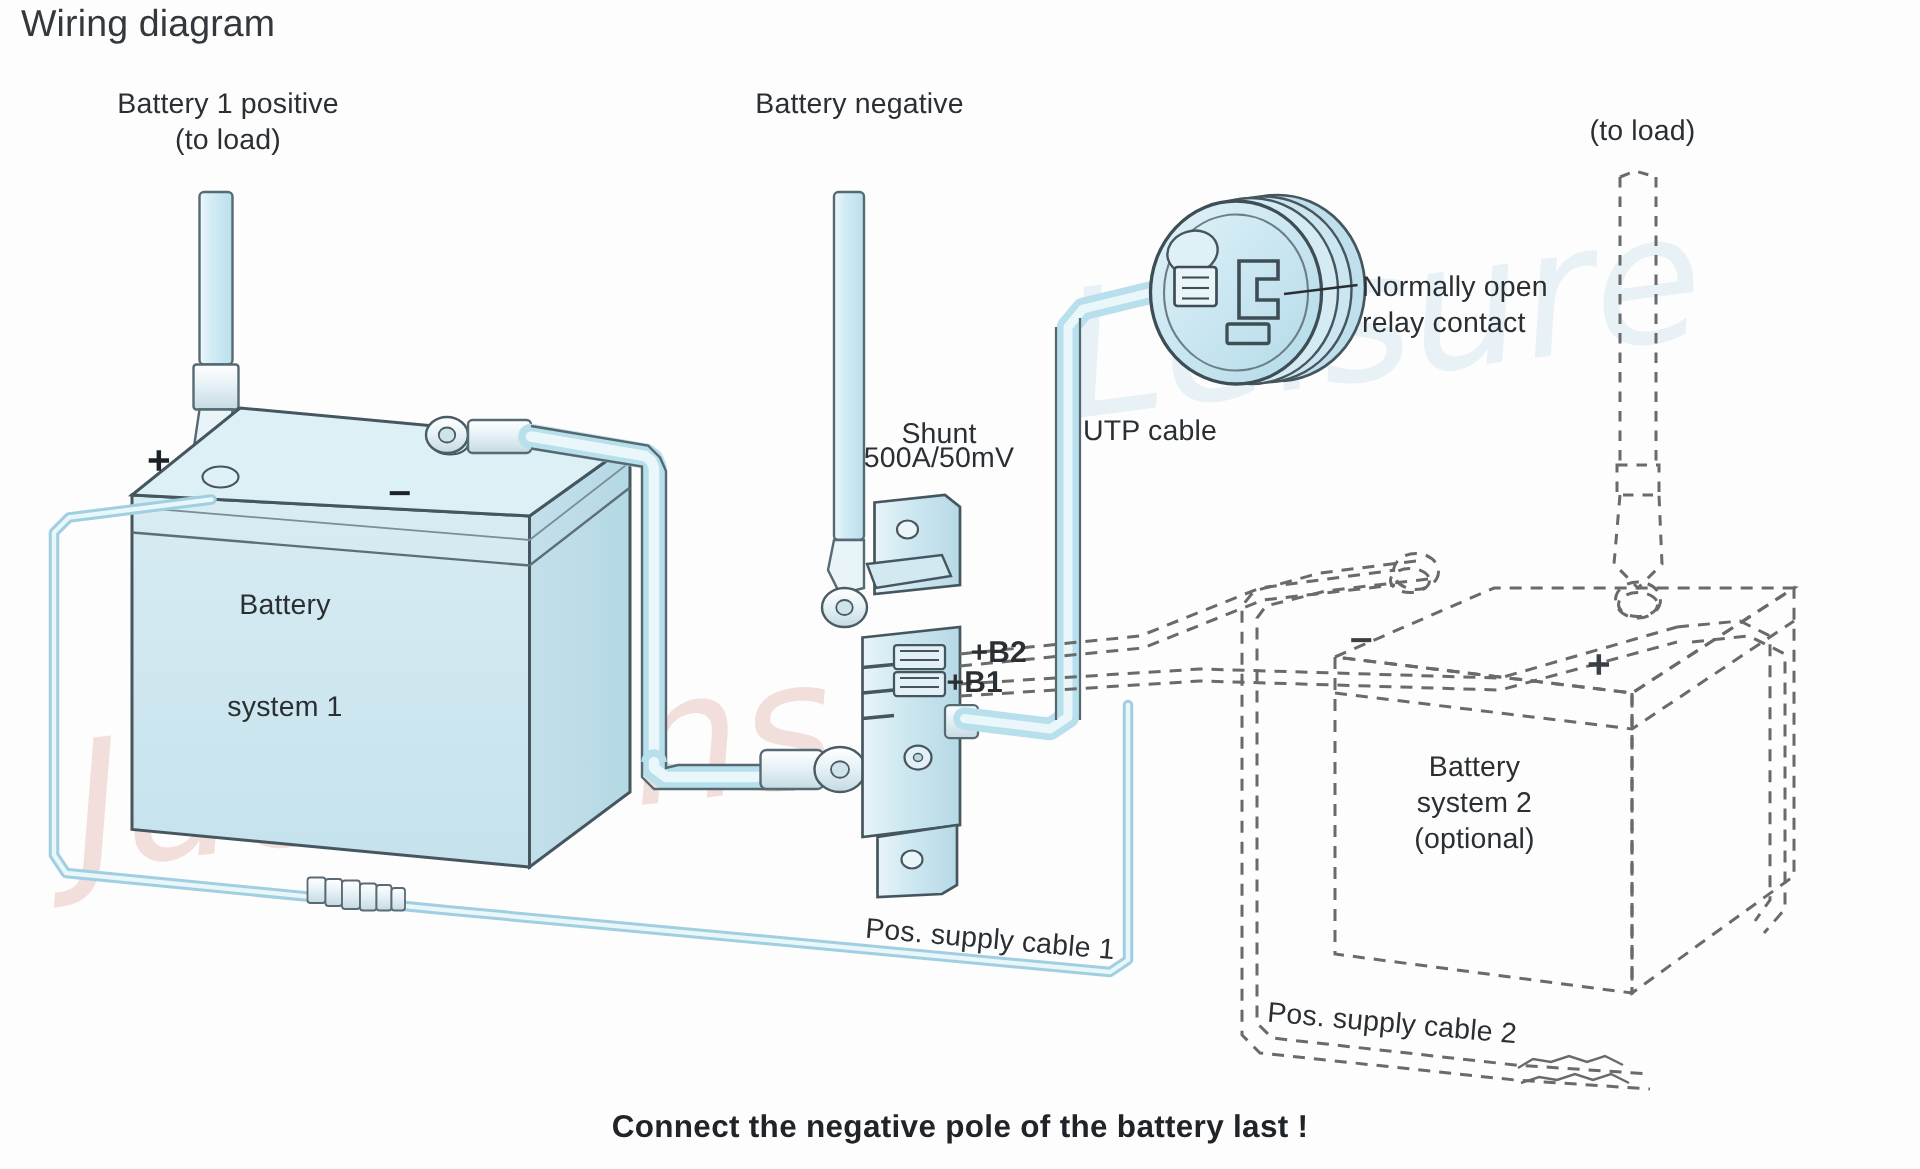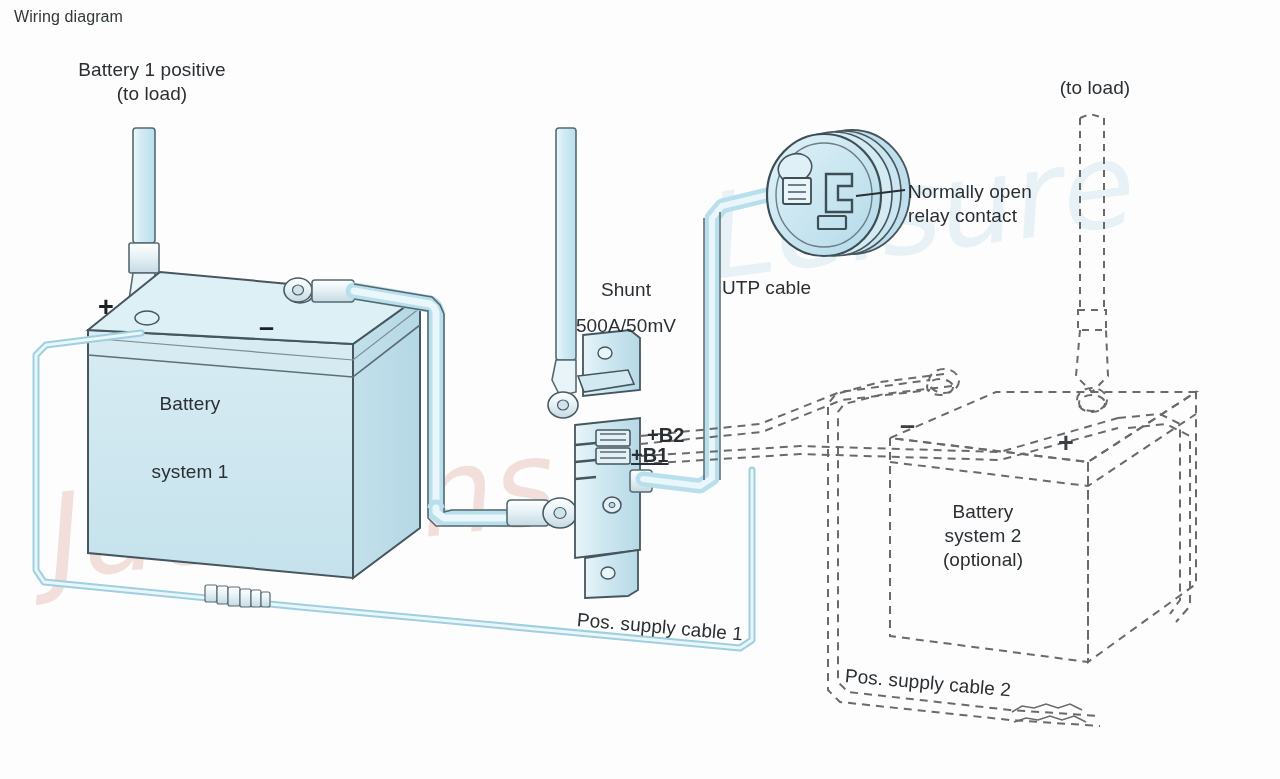--- a/index.html
+++ b/index.html
@@ -14,21 +14,21 @@
   #stage svg{position:absolute;left:0;top:0;}
   .lbl{
     position:absolute;
     color:#2a2f33;
     font-size:19px;
     line-height:23px;
     white-space:pre;
     letter-spacing:0.1px;
   }
   .lbl.center{text-align:center;}
-  .title{font-size:16px;color:#33383c;}
+  .title{font-size:25px;color:#33383c;}
   .caption{
     font-size:21px;font-weight:bold;color:#202428;letter-spacing:0.2px;
   }
   .plusminus{
     position:absolute;color:#1c2125;font-weight:bold;
   }
   .wm{
     position:absolute;
     color:#f2dfdc;
     font-size:118px;
@@ -275,45 +275,47 @@
       </g>
     </g>
 
   </svg>
 
   <div class="lbl title" style="left:14px; top:5px;">Wiring diagram</div>
 
   <div class="lbl center" style="left:62px; top:58px; width:180px;">Battery 1 positive</div>
   <div class="lbl center" style="left:62px; top:82px; width:180px;">(to load)</div>
 
+  <div class="lbl center" style="left:478px; top:58px; width:190px;">Battery negative</div>
 
 
   <div class="lbl center" style="left:1000px; top:76px; width:190px;">(to load)</div>
 
   <div class="lbl" style="left:908px; top:180px;">Normally open</div>
   <div class="lbl" style="left:908px; top:204px;">relay contact</div>
 
   <div class="lbl center" style="left:566px; top:278px; width:120px;">Shunt</div>
-  <div class="lbl center" style="left:556px; top:314px; width:140px;">500A/50mV</div>
+  <div class="lbl center" style="left:556px; top:294px; width:140px;">500A/50mV</div>
 
   <div class="lbl" style="left:722px; top:276px;">UTP cable</div>
 
   <div class="lbl" style="left:647px; top:424px; font-size:20px; font-weight:bold;">+B2</div>
-  <div class="lbl" style="left:631px; top:444px; font-size:20px; font-weight:bold;text-decoration:underline;">+B1</div>
+  <div class="lbl" style="left:631px; top:444px; font-size:20px; font-weight:bold;">+B1</div>
 
   <div class="lbl center" style="left:125px; top:392px; width:130px;">Battery</div>
   <div class="lbl center" style="left:125px; top:416px; width:130px;margin-top:44px;">system 1</div>
 
   <div class="lbl center" style="left:918px; top:500px; width:130px;">Battery</div>
   <div class="lbl center" style="left:918px; top:524px; width:130px;">system 2</div>
   <div class="lbl center" style="left:918px; top:548px; width:130px;">(optional)</div>
 
   <div class="lbl" style="left:578px; top:608px; transform:rotate(5deg); transform-origin:left top;">Pos. supply cable 1</div>
 
   <div class="lbl" style="left:846px; top:664px; transform:rotate(5deg); transform-origin:left top;">Pos. supply cable 2</div>
 
   <div class="plusminus" style="left:98px; top:292px; font-size:27px;">+</div>
   <div class="plusminus" style="left:259px; top:312px; font-size:27px;">–</div>
   <div class="plusminus" style="left:900px; top:410px; font-size:27px; color:#3a4045;">–</div>
   <div class="plusminus" style="left:1058px; top:428px; font-size:27px; color:#3a4045;">+</div>
 
+  <div class="lbl caption center" style="left:0px; top:740px; width:1280px;">Connect the negative pole of the battery last !</div>
 
 </div>
 
 </body></html>

